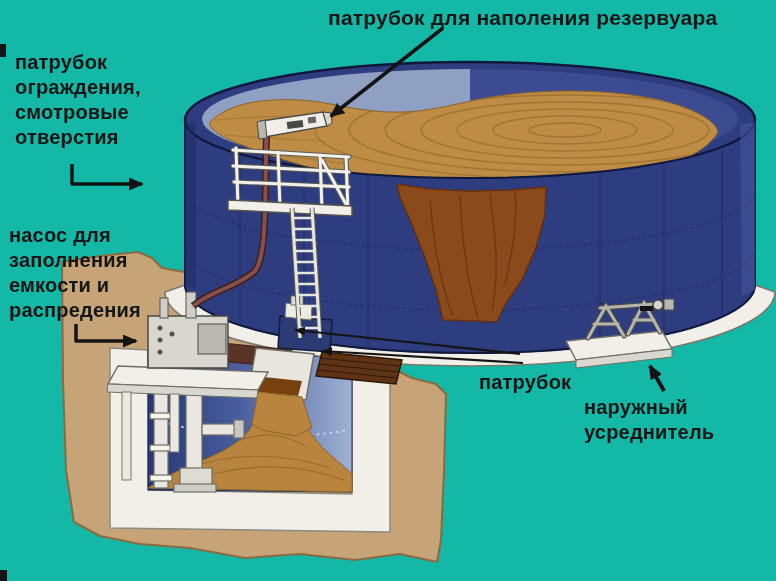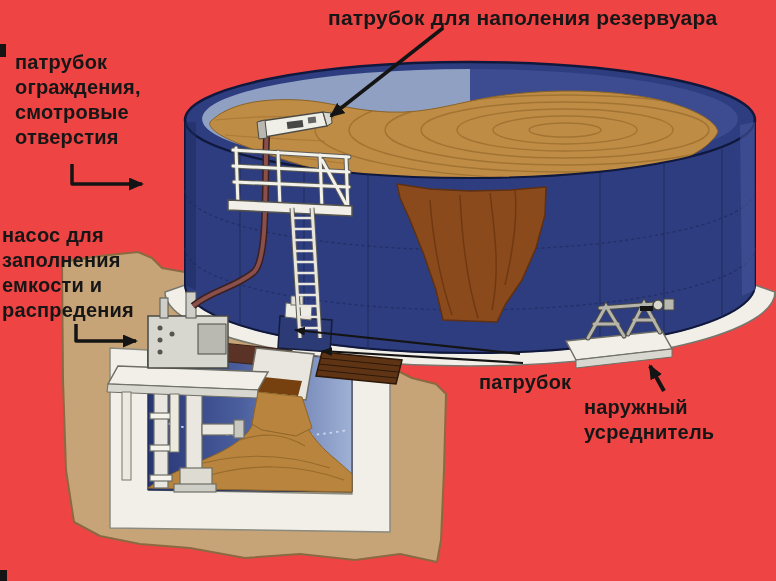--- a/index.html
+++ b/index.html
@@ -1,28 +1,28 @@
 <!DOCTYPE html>
 <html><head>
 <meta charset="utf-8">
 <style>
   html,body{margin:0;padding:0;background:#ffffff;}
   .stage{
-    position:relative;width:776px;height:581px;background:#ef4444;overflow:hidden;
+    position:relative;width:776px;height:581px;background:#14b8a6;overflow:hidden;
     font-family:"Liberation Sans", sans-serif;
   }
   .stage svg{position:absolute;left:0;top:0;}
   .lbl{
     position:absolute;color:#161616;font-weight:700;white-space:pre-line;
     font-size:20px;line-height:25px;letter-spacing:.2px;
   }
   .lbl.single{white-space:nowrap;}
   #lbl-fill-pipe{left:328px;top:5px;font-size:21px;}
   #lbl-guard{left:15px;top:50px;}
-  #lbl-pump{left:2px;top:223px;}
+  #lbl-pump{left:9px;top:223px;}
   #lbl-valves{left:479px;top:370px;}
   #lbl-mixer{left:584px;top:395px;}
 </style>
 </head>
 <body>
 
 <div class="stage">
 
 <svg width="776" height="581" viewBox="0 0 776 581">
   <defs>

